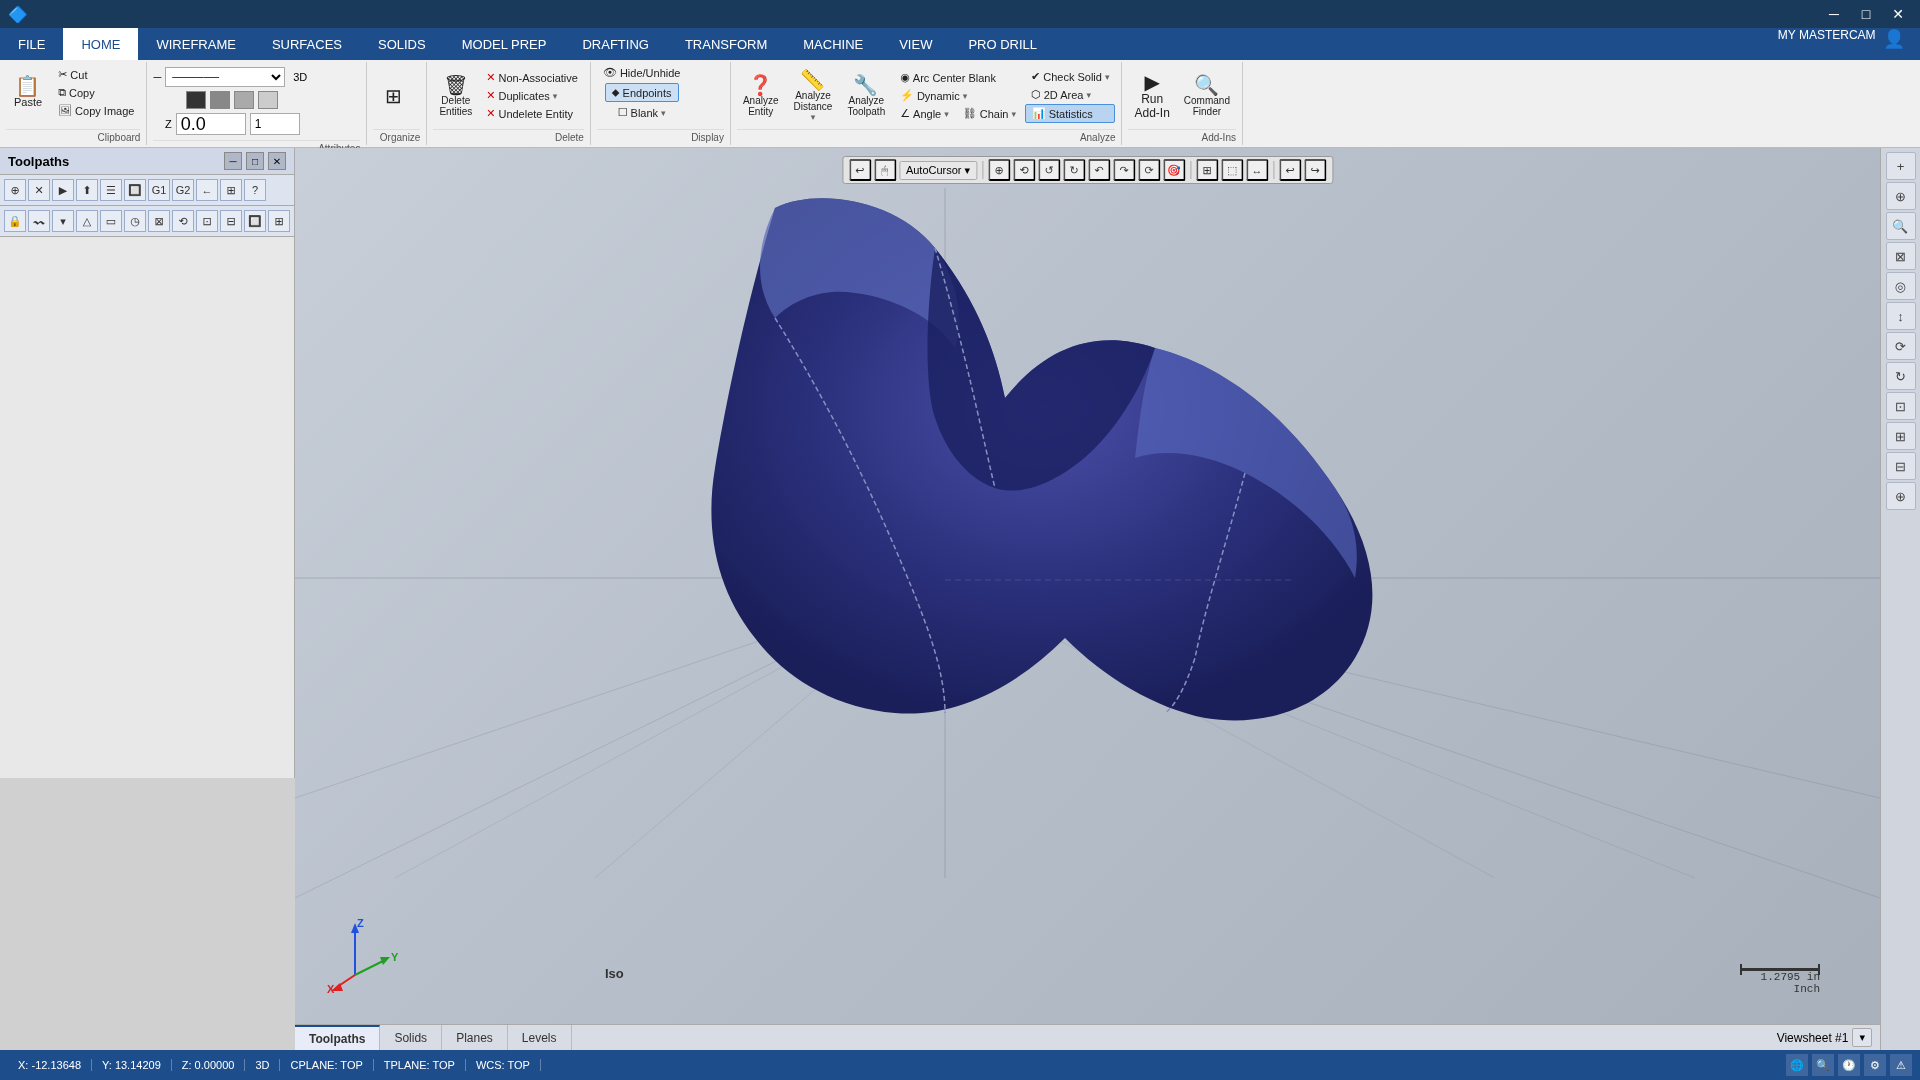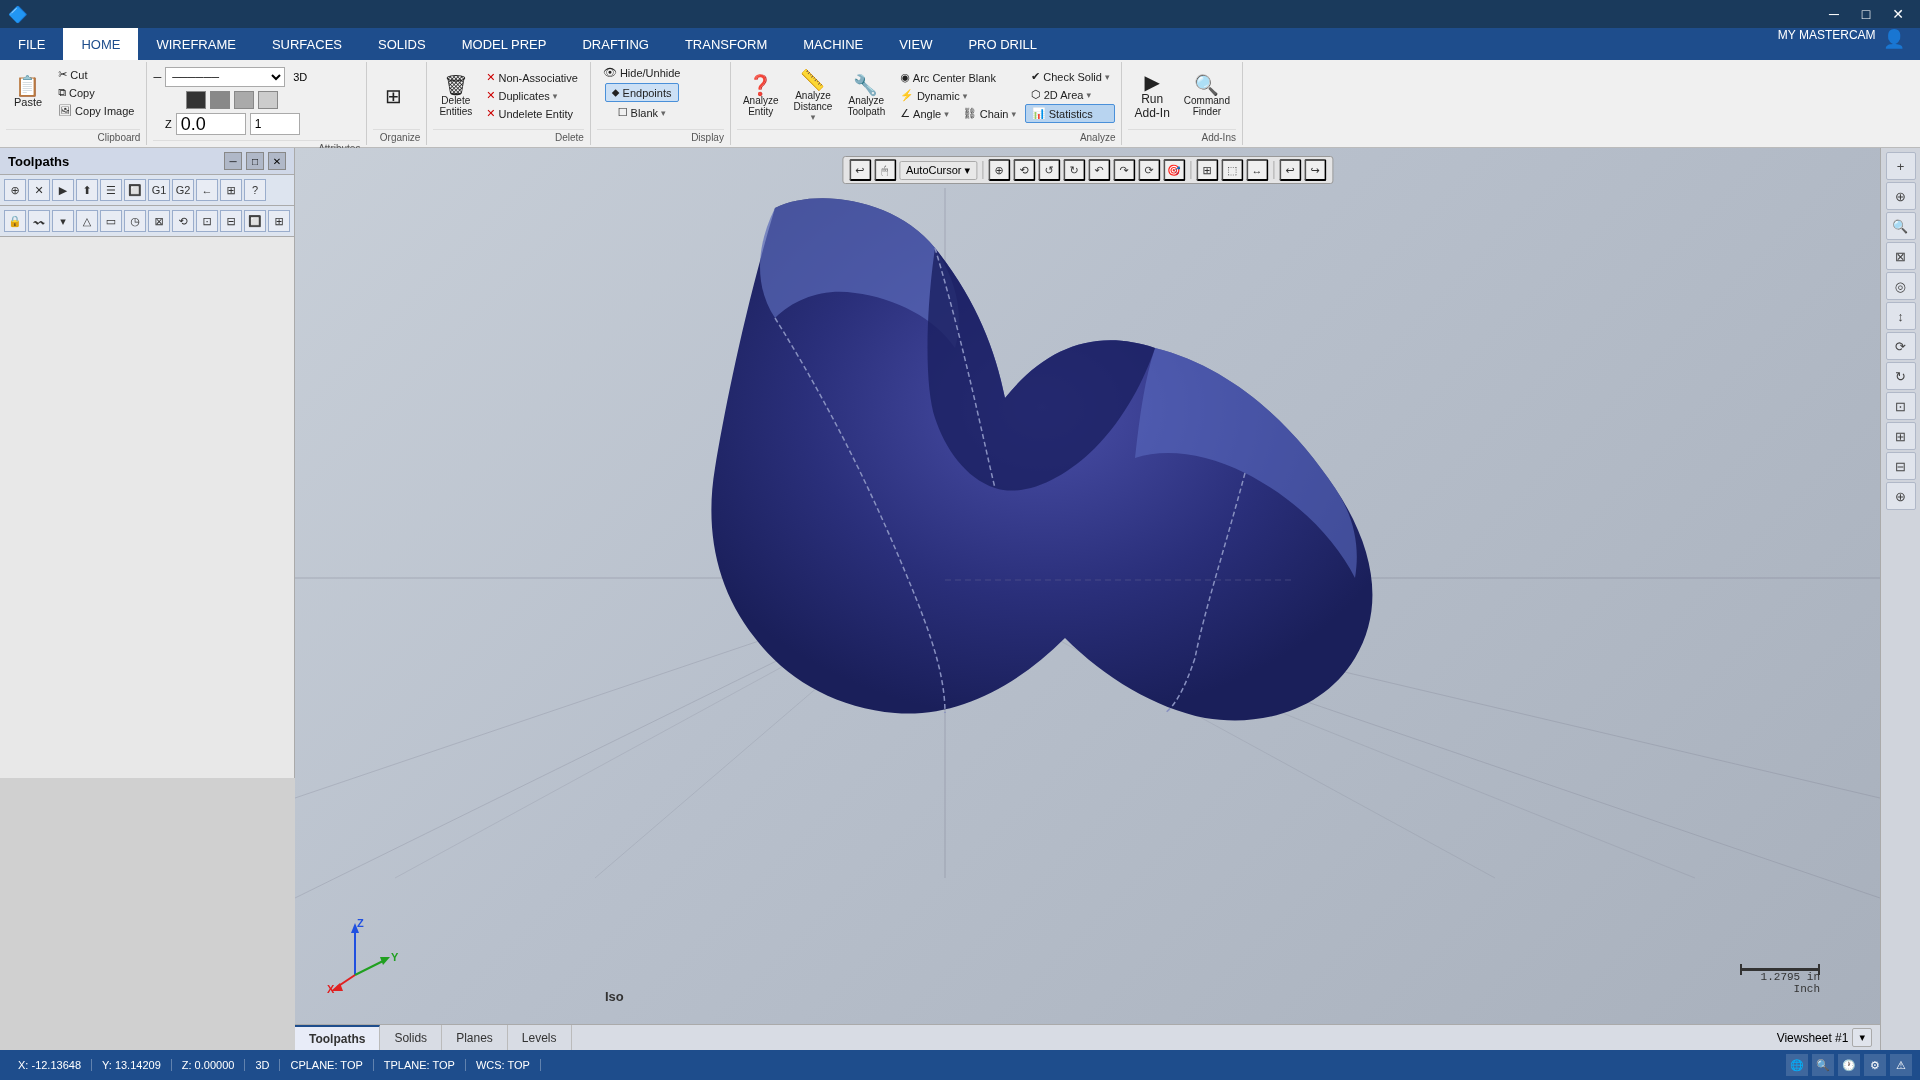--- a/index.html
+++ b/index.html
@@ -123,21 +123,21 @@
       position: absolute; bottom: 30px; left: 295px; right: 40px; height: 26px;
       background: #d8dce4; border-top: 1px solid #aaa; display: flex; align-items: stretch;
     }
     .tab-item { padding: 0 14px; display: flex; align-items: center; font-size: 12px; cursor: pointer; border-right: 1px solid #bbb; color: #333; }
     .tab-item.active { background: #e8ecf8; font-weight: bold; border-top: 2px solid #1e4d8c; }
     .viewsheet-area { display: flex; align-items: center; gap: 4px; padding: 0 8px; margin-left: auto; }
     .viewsheet-btn { padding: 2px 6px; background: #e0e4ec; border: 1px solid #aaa; cursor: pointer; font-size: 11px; border-radius: 2px; }
 
     
     #view-label {
-      position: absolute; bottom: 46px; left: 310px; font-size: 13px; color: #333; font-weight: bold;
+      position: absolute; bottom: 69px; left: 310px; font-size: 13px; color: #333; font-weight: bold;
     }
 
     
     #scale-indicator {
       position: absolute; bottom: 55px; right: 60px; display: flex; flex-direction: column; align-items: flex-end;
     }
     .scale-bar { width: 80px; height: 3px; background: #333; position: relative; }
     .scale-bar::before { content: ''; position: absolute; left: 0; top: -4px; width: 2px; height: 11px; background: #333; }
     .scale-bar::after { content: ''; position: absolute; right: 0; top: -4px; width: 2px; height: 11px; background: #333; }
     .scale-text { font-size: 11px; color: #333; font-family: Liberation Mono, monospace; }

